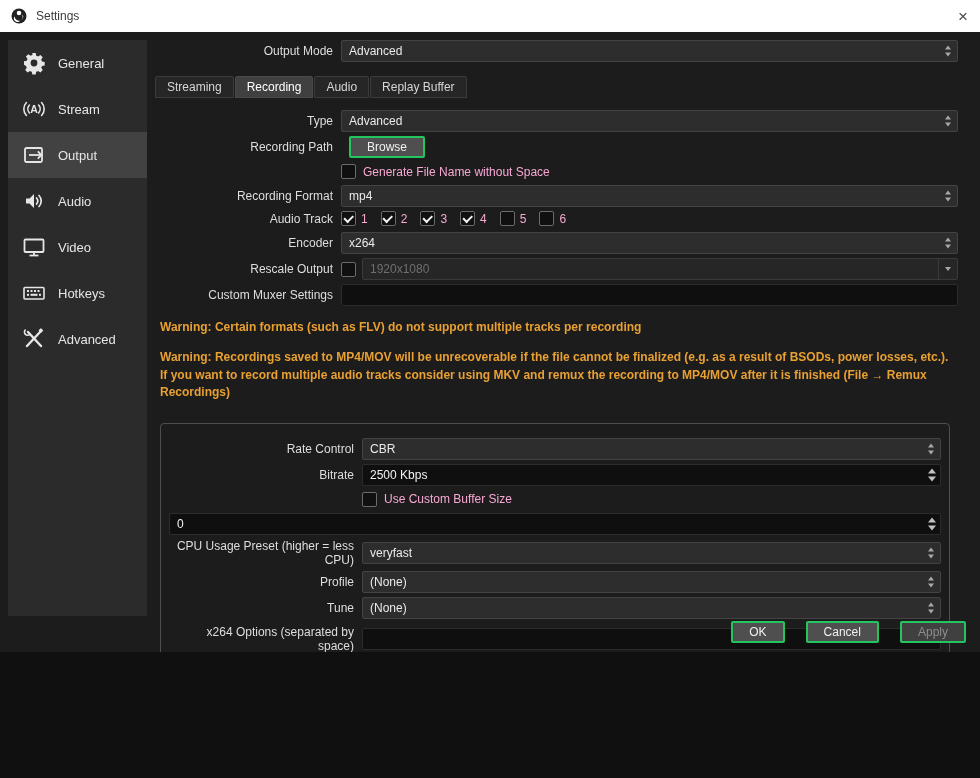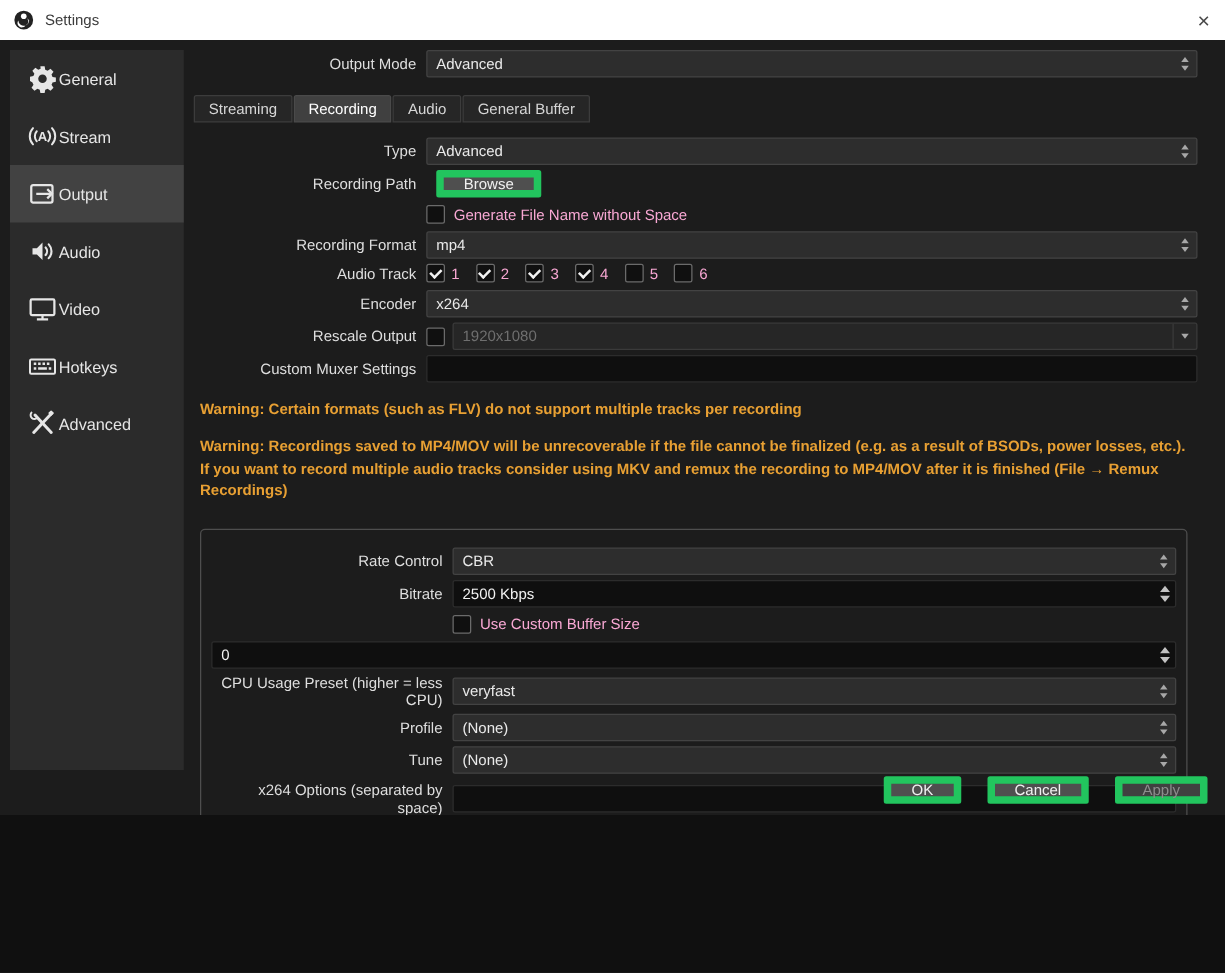--- a/index.html
+++ b/index.html
@@ -7,21 +7,21 @@
           font-family:"Liberation Sans",sans-serif;font-size:12px;-webkit-font-smoothing:antialiased;}
   
   .titlebar{height:32px;background:#ffffff;display:flex;align-items:center;padding:0 12px 0 10px;box-sizing:border-box;}
   .obs-logo{width:18px;height:18px;margin-right:8px;display:flex;}
   .title{color:#3c3c3c;}
   .close{margin-left:auto;color:#4a4a4a;font-size:17px;line-height:1;}
   
   .app-body{position:absolute;top:32px;left:0;right:0;bottom:0;background:#1c1c1c;}
   
   .sidebar{position:absolute;left:8px;top:8px;width:139px;bottom:36px;background:#2b2b2b;}
-  .side-item{height:46px;display:flex;align-items:center;padding-left:13px;gap:0;color:#e6e6e6;font-size:13px;}
+  .side-item{height:46px;display:flex;align-items:center;padding-left:13px;gap:11px;color:#e6e6e6;font-size:13px;}
   .side-item.selected{background:#424242;}
   .side-icon{width:26px;height:26px;flex:none;display:flex;align-items:center;justify-content:center;}
   
   .content{position:absolute;left:155px;top:0;right:22px;bottom:36px;padding-top:8px;}
   .frow{display:flex;align-items:center;margin-bottom:4px;}
   .flabel{width:178px;flex:none;text-align:right;margin-right:8px;color:#dedede;}
   .fbody{flex:1;display:flex;align-items:center;min-width:0;}
   .groupbox .flabel{width:185px;}
   
   .combo{flex:1;height:22px;box-sizing:border-box;background:#2d2d2d;border:1px solid #434343;border-radius:2px;
@@ -37,21 +37,21 @@
   .spin-wrap .lineedit{padding-right:24px;}
   .spin-btns{position:absolute;right:5px;top:50%;transform:translateY(-50%);display:flex;flex-direction:column;gap:3px;align-items:center;}
   .spin-btns .tri-up{border-left-width:4px;border-right-width:4px;border-bottom-width:5px;border-bottom-color:#c2c2c2;}
   .spin-btns .tri-down{border-left-width:4px;border-right-width:4px;border-top-width:5px;border-top-color:#c2c2c2;}
   .checkbox{width:13px;height:13px;flex:none;background:#101010;border:1px solid #6b6b6b;border-radius:2px;position:relative;box-sizing:content-box;}
   .checkbox.checked::after{content:"";position:absolute;left:1.5px;top:2.5px;width:7px;height:3.5px;
             border-left:2px solid #f2f2f2;border-bottom:2px solid #f2f2f2;transform:rotate(-45deg);}
   .cb-label{margin-left:7px;color:#f9a8d4;}
   .track-item{display:flex;align-items:center;margin-right:13px;}
   .track-item .cb-label{margin-left:5px;}
-  .btn{height:22px;box-sizing:border-box;background:#4f4f4f;border:6px solid #22c55e;border-radius:2px;color:#f0f0f0;
+  .btn{height:22px;box-sizing:border-box;background:#4f4f4f;border:2px solid #22c55e;border-radius:2px;color:#f0f0f0;
        font:inherit;padding:0 16px;display:flex;align-items:center;justify-content:center;}
   .btn.disabled{color:#8d8d8d;background:#404040;}
   .browse{margin-left:8px;flex:none;}
   
   .tabs{display:flex;margin:14px 0 12px;gap:1px;}
   .tab{height:22px;box-sizing:border-box;display:flex;align-items:center;padding:0 11px;background:#262626;
        border:1px solid #3c3c3c;color:#d6d6d6;border-radius:2px 2px 0 0;}
   .tab.active{background:#404040;border-color:#4a4a4a;color:#ffffff;}
   
   .warning{color:#e8a033;font-weight:bold;margin:13px 0 0 5px;line-height:1.45;}
@@ -175,21 +175,21 @@
                 <span class="tri-down"></span>
               </span>
           </div>
         </div>
       </div>
 
       <div class="tabs">
         <div class="tab">Streaming</div>
         <div class="tab active">Recording</div>
         <div class="tab">Audio</div>
-        <div class="tab">General Buffer</div>
+        <div class="tab">Replay Buffer</div>
       </div>
 
       <div class="frow">
         <span class="flabel">Type</span>
         <div class="fbody">
           <div class="combo">
             <span>Advanced</span>
             <span class="arrs">
                 <span class="tri-up"></span>
                 <span class="tri-down"></span>

